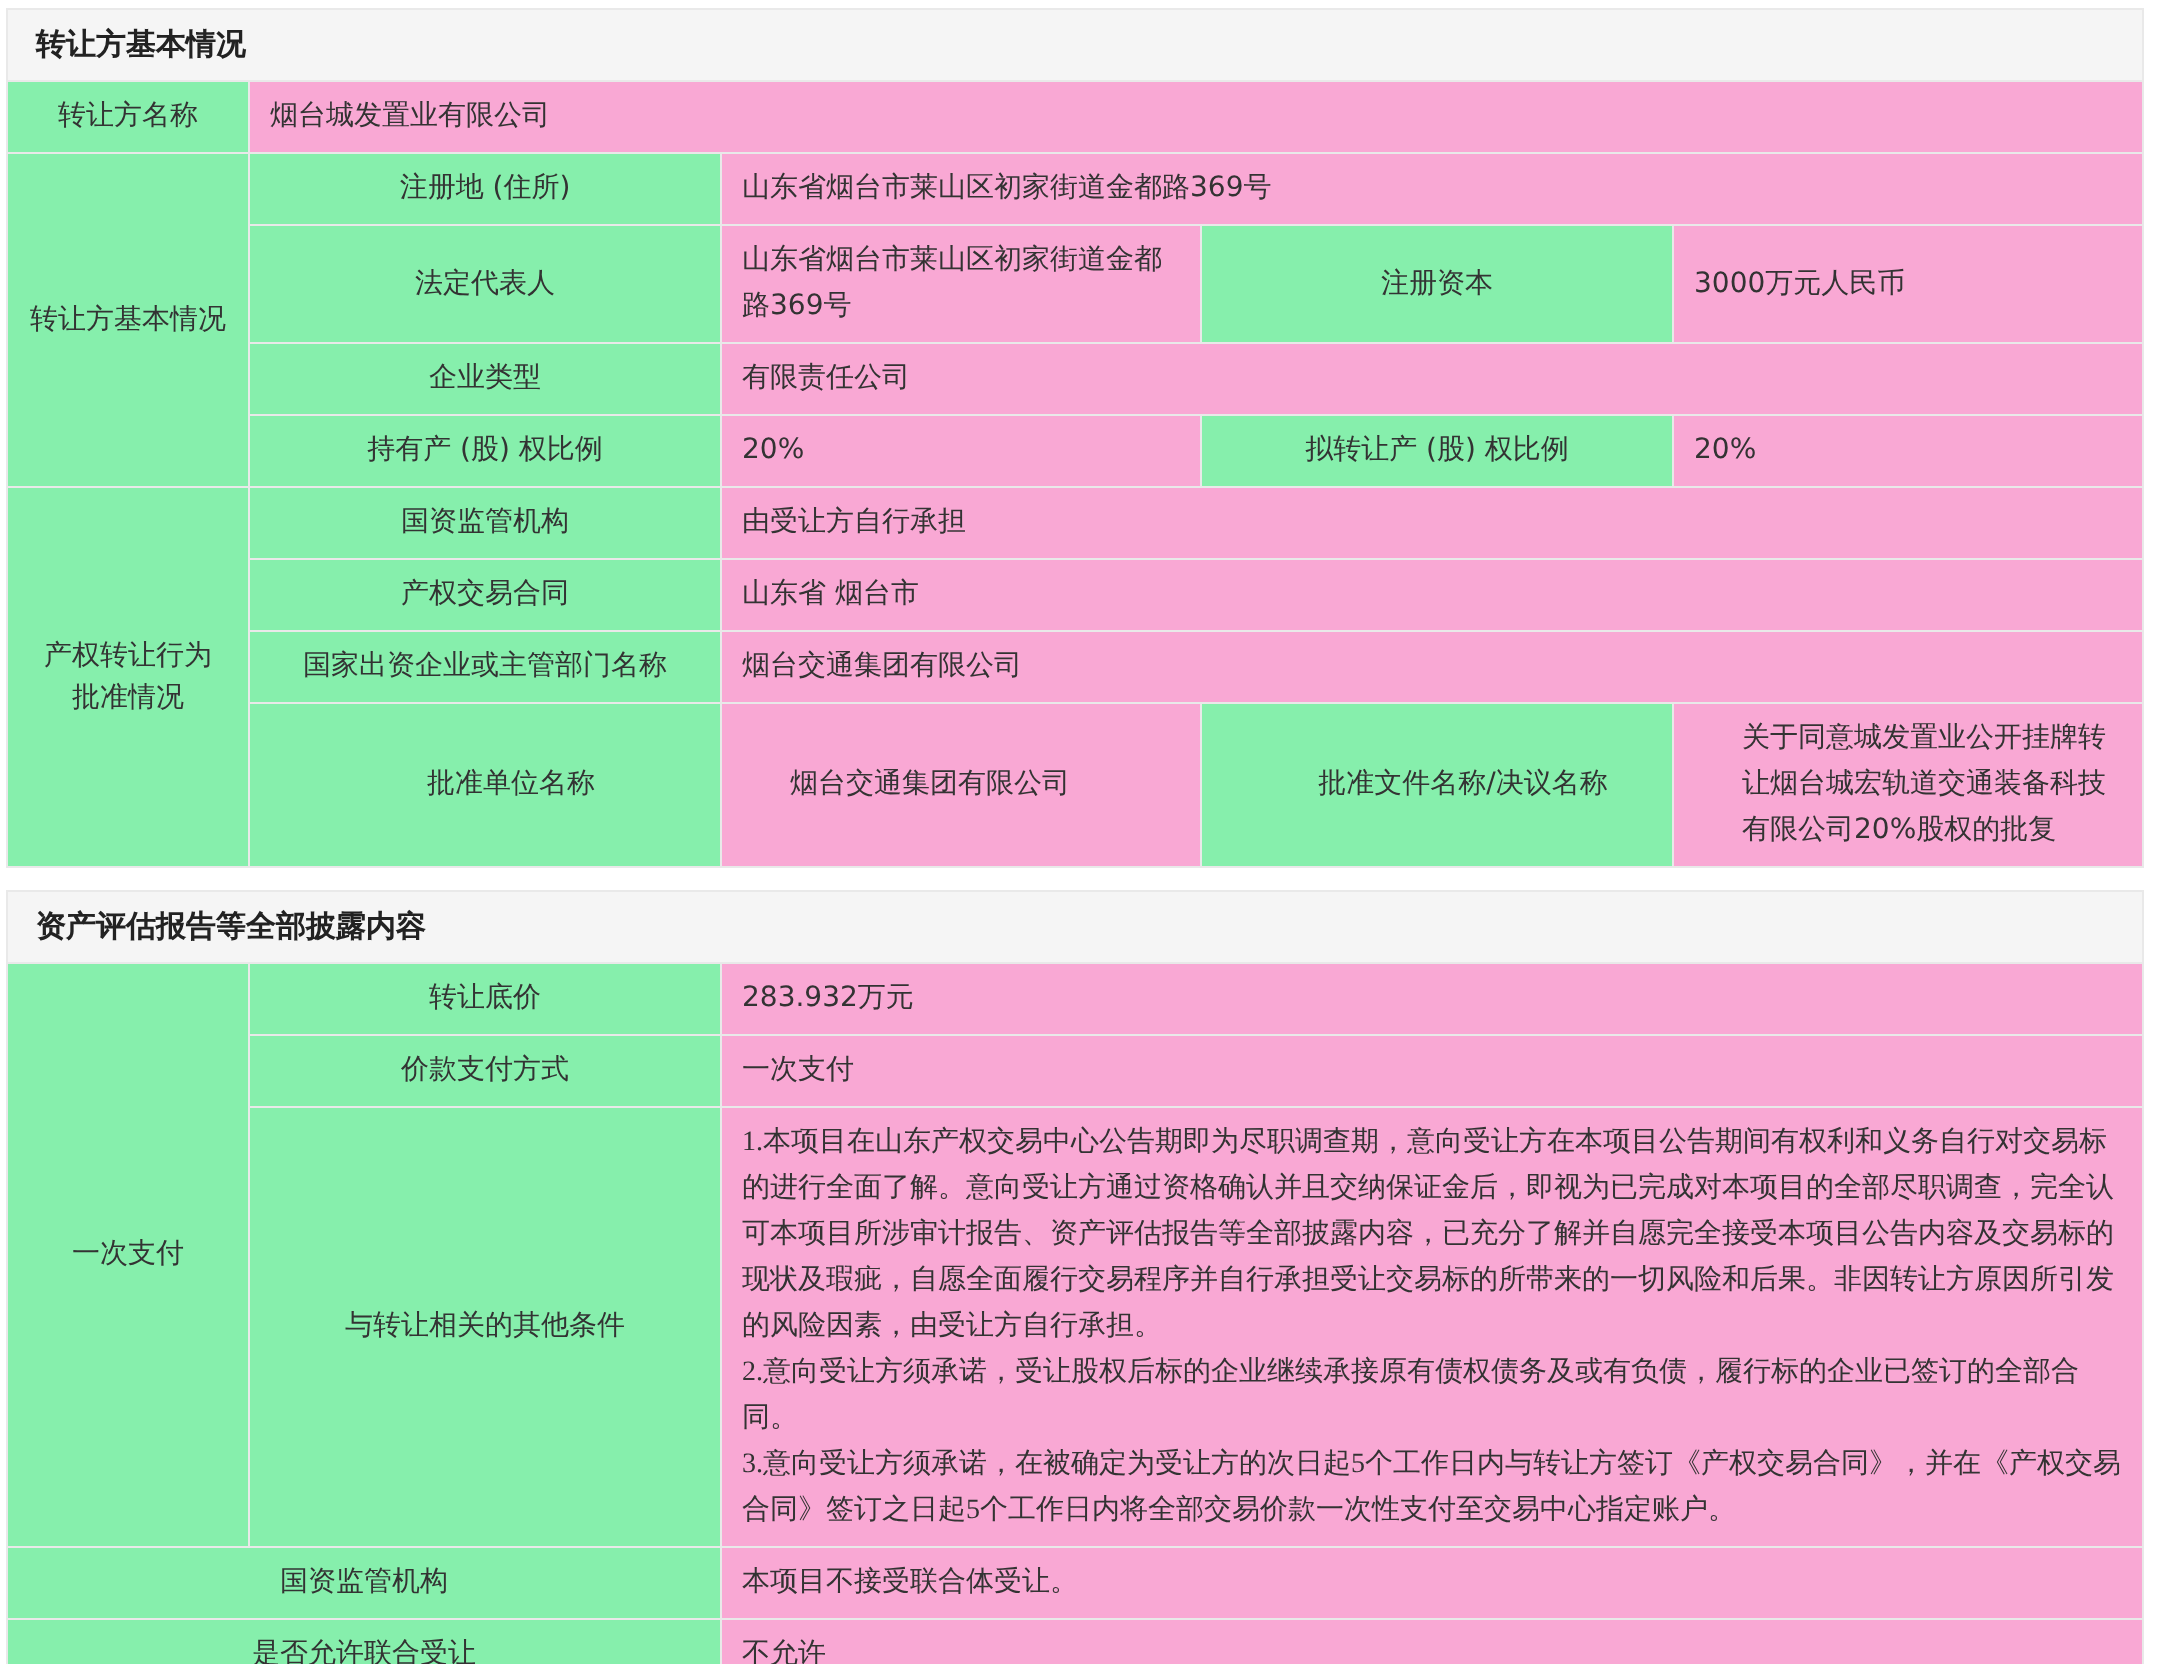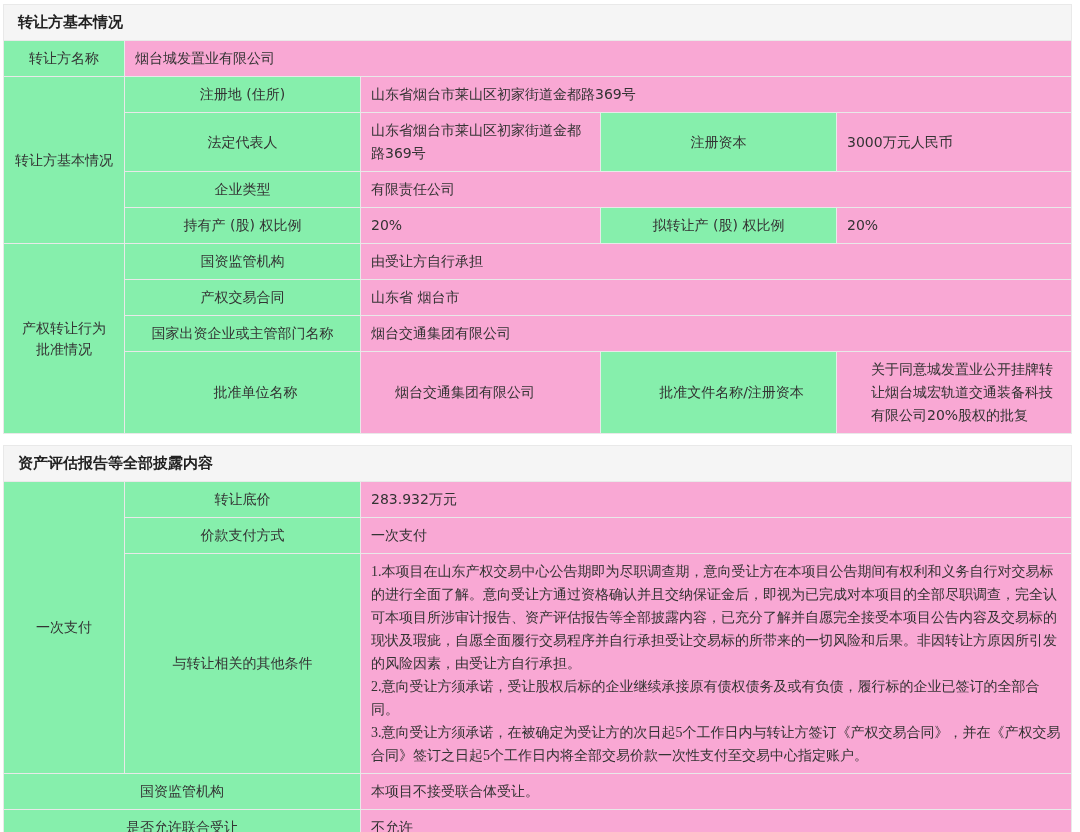--- a/index.html
+++ b/index.html
@@ -103,21 +103,21 @@
       <td class="lbl">产权交易合同</td>
       <td class="val" colspan="3">山东省 烟台市</td>
     </tr>
     <tr class="rh32">
       <td class="lbl">国家出资企业或主管部门名称</td>
       <td class="val" colspan="3">烟台交通集团有限公司</td>
     </tr>
     <tr class="rh80">
       <td class="lbl">批准单位名称</td>
       <td class="val">烟台交通集团有限公司</td>
-      <td class="lbl">批准文件名称/注册资本</td>
+      <td class="lbl">批准文件名称/决议名称</td>
       <td class="val">关于同意城发置业公开挂牌转让烟台城宏轨道交通装备科技有限公司20%股权的批复</td>
     </tr>
   </tbody>
     </table>
 
   <table class="tbl2">
     <colgroup>
       <col style="width:121px">
         <col style="width:236px">
         <col style="width:240px">

